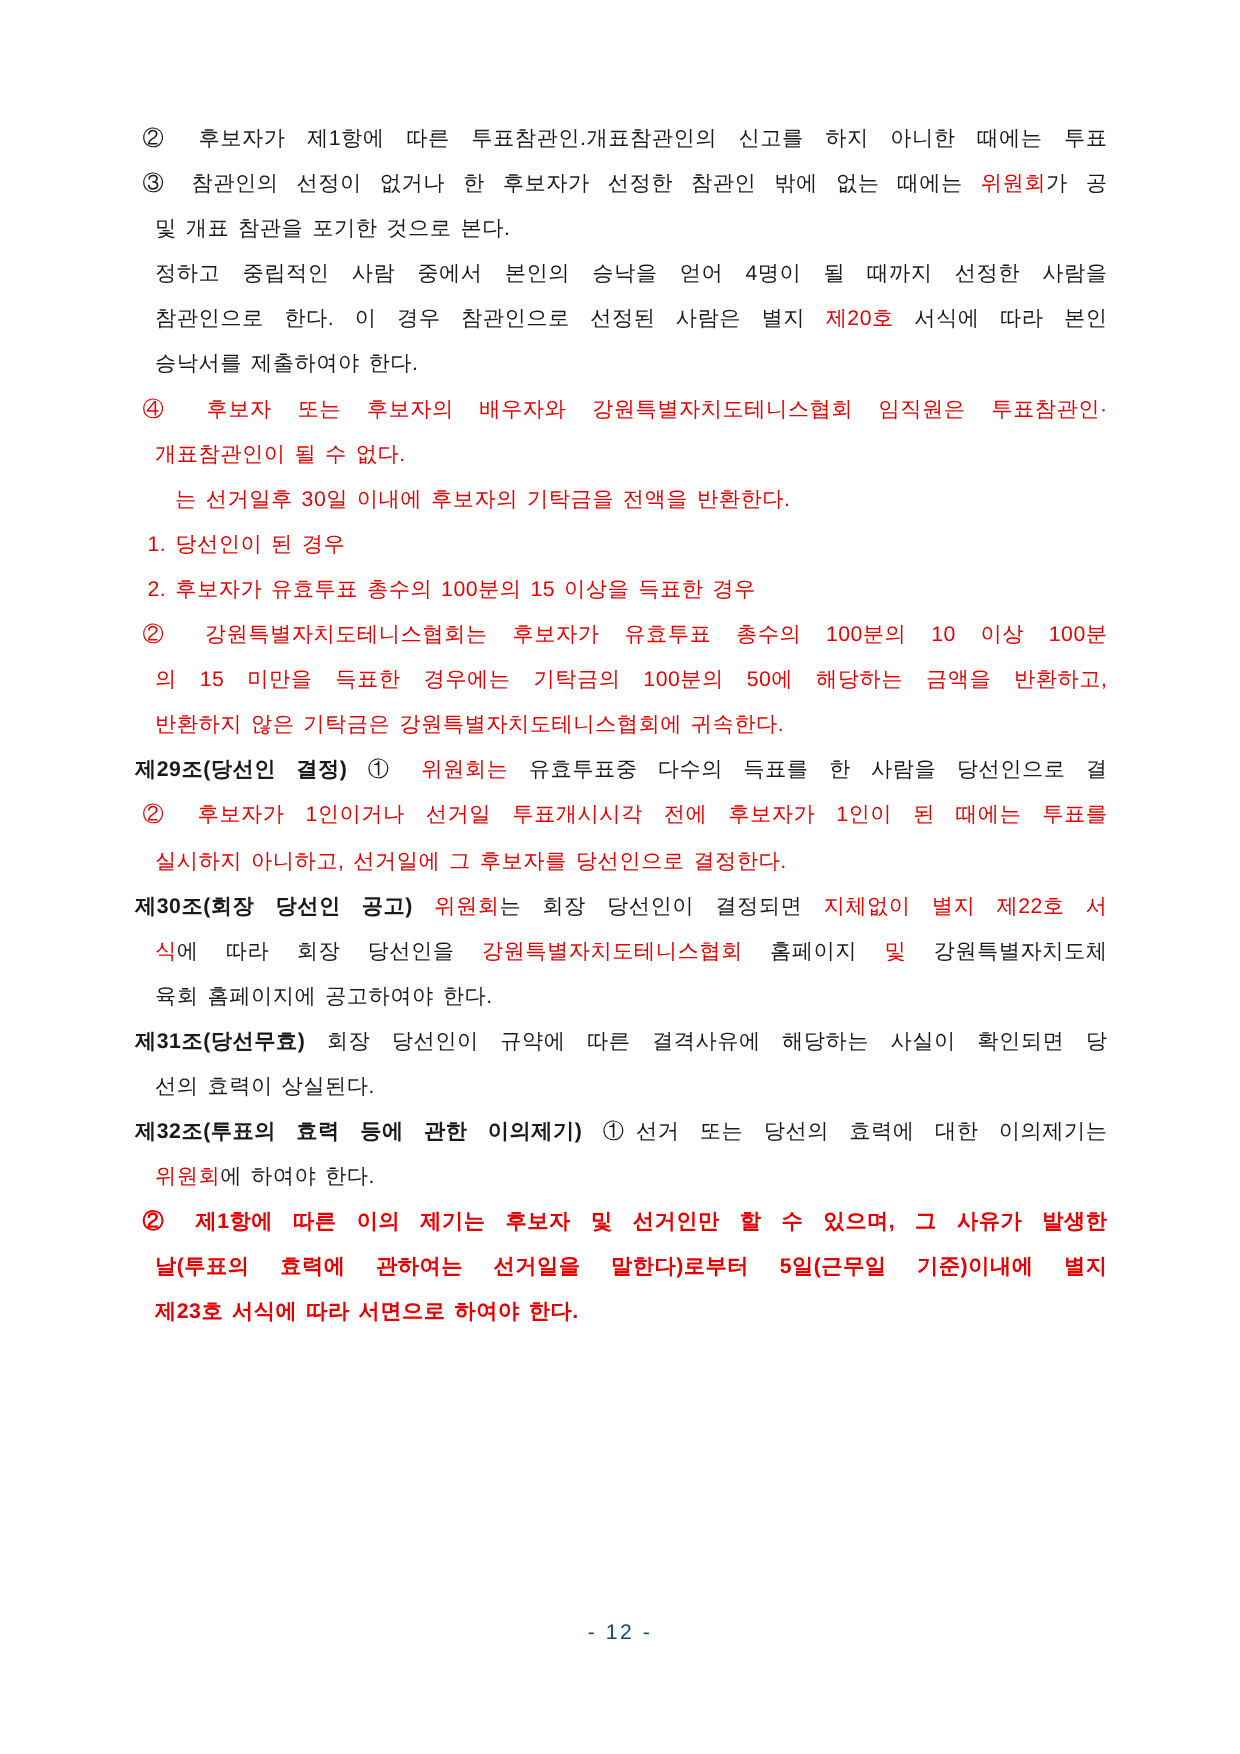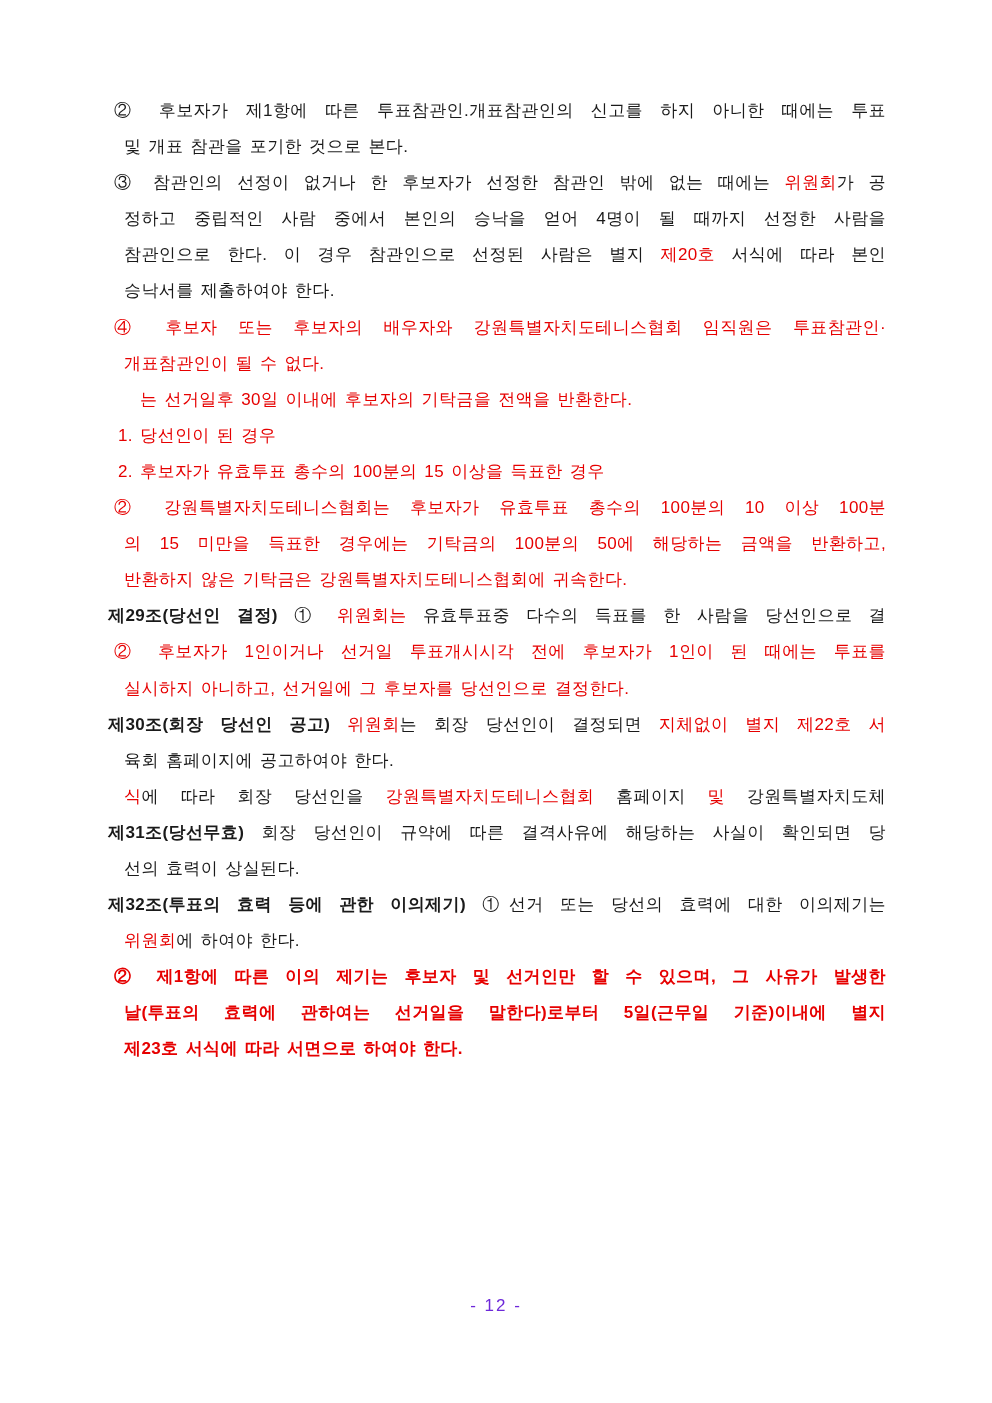--- a/index.html
+++ b/index.html
@@ -33,48 +33,48 @@
   .red { color: #e60000; }
   .bold { font-weight: bold; }
   .pagenum {
     position: absolute;
     top: 1296px;
     left: 0;
     width: 992px;
     text-align: center;
     font-size: 17px;
     letter-spacing: 2px;
-    color: #6d28d9;
+    color: #0c4a6e;
   }
 </style>
 </head>
 <body>
 
 <div class="page">
   <div id="doc" class="doc">
       <div class="line ind-b just"><span class="blk">② 후보자가 제1항에 따른 투표참관인.개표참관인의 신고를 하지 아니한 때에는 투표</span></div>
+      <div class="line ind-b just"><span class="blk">③ 참관인의 선정이 없거나 한 후보자가 선정한 참관인 밖에 없는 때에는 </span><span class="red">위원회</span><span class="blk">가 공</span></div>
       <div class="line ind-c"><span class="blk">및 개표 참관을 포기한 것으로 본다.</span></div>
-      <div class="line ind-b just"><span class="blk">③ 참관인의 선정이 없거나 한 후보자가 선정한 참관인 밖에 없는 때에는 </span><span class="red">위원회</span><span class="blk">가 공</span></div>
       <div class="line ind-c just"><span class="blk">정하고 중립적인 사람 중에서 본인의 승낙을 얻어 4명이 될 때까지 선정한 사람을</span></div>
       <div class="line ind-c just"><span class="blk">참관인으로 한다. 이 경우 참관인으로 선정된 사람은 별지 </span><span class="red">제20호</span><span class="blk"> 서식에 따라 본인</span></div>
       <div class="line ind-c"><span class="blk">승낙서를 제출하여야 한다.</span></div>
       <div class="line ind-b just"><span class="red">④ 후보자 또는 후보자의 배우자와 강원특별자치도테니스협회 임직원은 투표참관인·</span></div>
       <div class="line ind-c"><span class="red">개표참관인이 될 수 없다.</span></div>
       <div class="line ind-e"><span class="red">는 선거일후 30일 이내에 후보자의 기탁금을 전액을 반환한다.</span></div>
       <div class="line ind-d"><span class="red">1. 당선인이 된 경우</span></div>
       <div class="line ind-d"><span class="red">2. 후보자가 유효투표 총수의 100분의 15 이상을 득표한 경우</span></div>
       <div class="line ind-b just"><span class="red">② 강원특별자치도테니스협회는 후보자가 유효투표 총수의 100분의 10 이상 100분</span></div>
       <div class="line ind-c just"><span class="red">의 15 미만을 득표한 경우에는 기탁금의 100분의 50에 해당하는 금액을 반환하고,</span></div>
       <div class="line ind-c"><span class="red">반환하지 않은 기탁금은 강원특별자치도테니스협회에 귀속한다.</span></div>
       <div class="line ind-a just"><span class="blk bold">제29조(당선인 결정)</span><span class="blk"> ① </span><span class="red">위원회는</span><span class="blk"> 유효투표중 다수의 득표를 한 사람을 당선인으로 결</span></div>
       <div class="line ind-b just"><span class="red">② 후보자가 1인이거나 선거일 투표개시시각 전에 후보자가 1인이 된 때에는 투표를</span></div>
       <div class="line ind-c"><span class="red">실시하지 아니하고, 선거일에 그 후보자를 당선인으로 결정한다.</span></div>
       <div class="line ind-a just"><span class="blk bold">제30조(회장 당선인 공고)</span><span class="blk"> </span><span class="red">위원회</span><span class="blk">는 회장 당선인이 결정되면 </span><span class="red">지체없이 별지 제22호 서</span></div>
+      <div class="line ind-c just"><span class="red">식</span><span class="blk">에 따라 회장 당선인을 </span><span class="red">강원특별자치도테니스협회</span><span class="blk"> 홈페이지 </span><span class="red">및</span><span class="blk"> 강원특별자치도체</span></div>
       <div class="line ind-c"><span class="blk">육회 홈페이지에 공고하여야 한다.</span></div>
-      <div class="line ind-c just"><span class="red">식</span><span class="blk">에 따라 회장 당선인을 </span><span class="red">강원특별자치도테니스협회</span><span class="blk"> 홈페이지 </span><span class="red">및</span><span class="blk"> 강원특별자치도체</span></div>
       <div class="line ind-a just"><span class="blk bold">제31조(당선무효)</span><span class="blk"> 회장 당선인이 규약에 따른 결격사유에 해당하는 사실이 확인되면 당</span></div>
       <div class="line ind-c"><span class="blk">선의 효력이 상실된다.</span></div>
       <div class="line ind-a just"><span class="blk bold">제32조(투표의 효력 등에 관한 이의제기)</span><span class="blk"> ①선거 또는 당선의 효력에 대한 이의제기는</span></div>
       <div class="line ind-c"><span class="red">위원회</span><span class="blk">에 하여야 한다.</span></div>
       <div class="line ind-b just"><span class="red bold">② 제1항에 따른 이의 제기는 후보자 및 선거인만 할 수 있으며, 그 사유가 발생한</span></div>
       <div class="line ind-c just"><span class="red bold">날(투표의 효력에 관하여는 선거일을 말한다)로부터 5일(근무일 기준)이내에 별지</span></div>
       <div class="line ind-c"><span class="red bold">제23호 서식에 따라 서면으로 하여야 한다.</span></div>
     </div>
   <div class="pagenum">- 12 -</div>
 </div>

